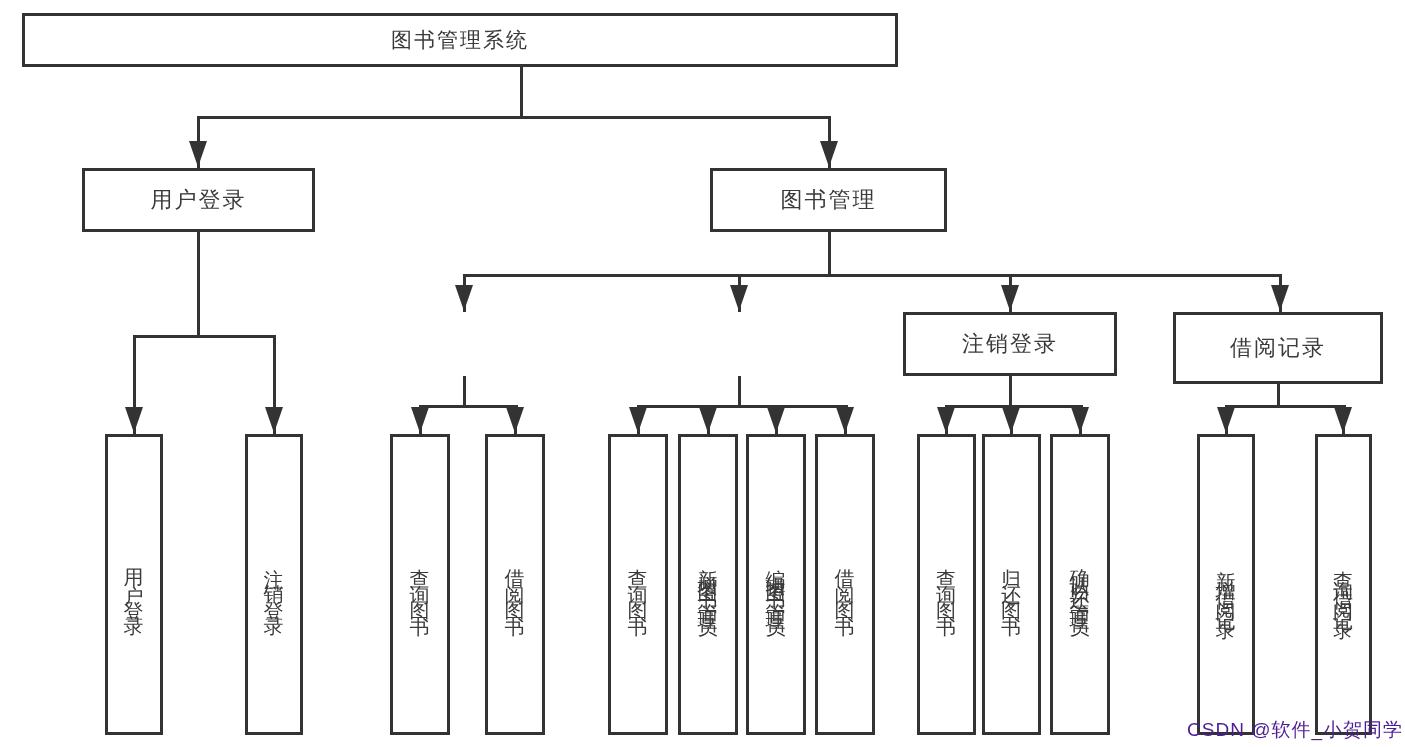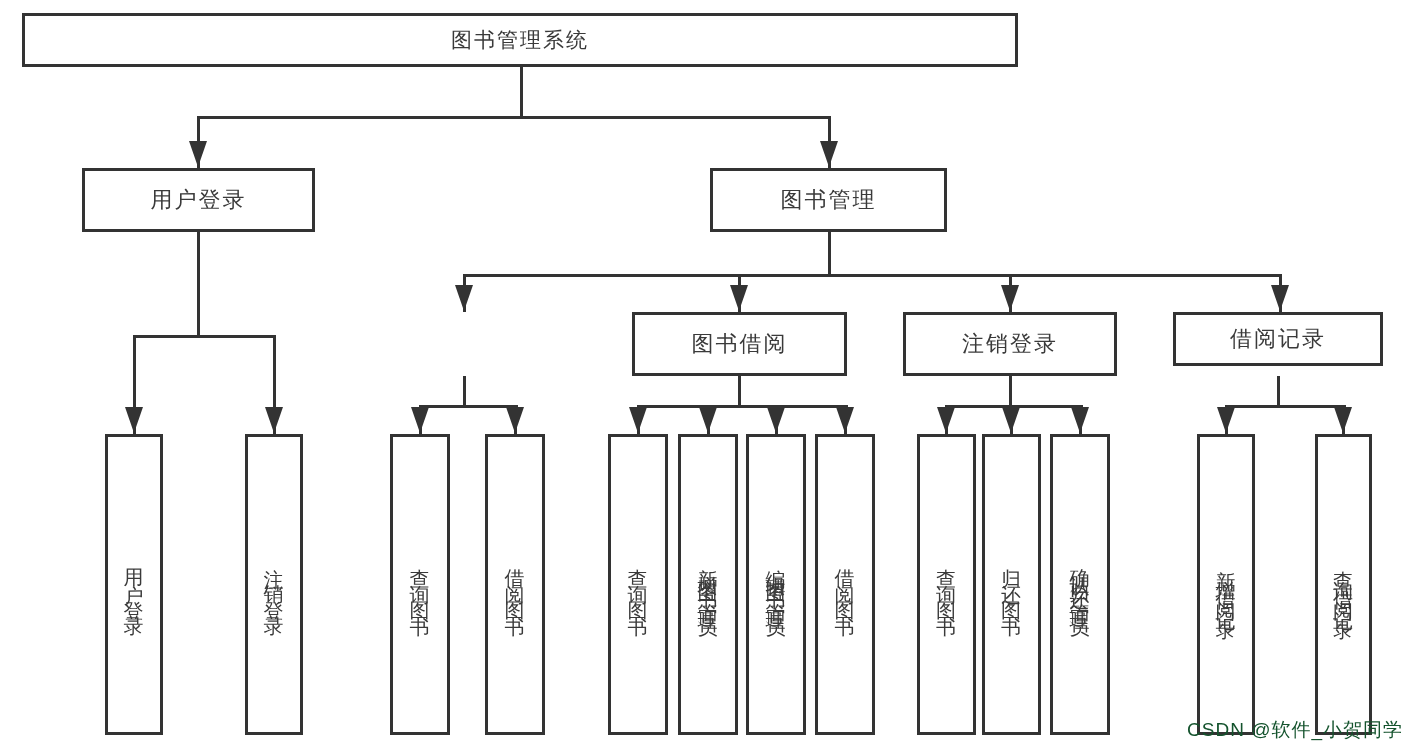--- a/index.html
+++ b/index.html
@@ -43,21 +43,21 @@
   .hl{position:absolute;height:3px;background:var(--line);}
   .arr{
     position:absolute;width:0;height:0;
     border-left:9px solid transparent;
     border-right:9px solid transparent;
     border-top:26px solid var(--line);
   }
   .watermark{
     position:absolute;
     right:2px;bottom:4px;
-    color:#14532d;
+    color:#4c1d95;
     font-size:19px;
     letter-spacing:1px;
     white-space:nowrap;
     z-index:5;
   }
 </style>
 </head>
 <body>
 
 <div class="stage">
@@ -115,38 +115,35 @@
   <div class="arr" style="left:629px;top:407px"></div>
   <div class="arr" style="left:699px;top:407px"></div>
   <div class="arr" style="left:767px;top:407px"></div>
   <div class="arr" style="left:836px;top:407px"></div>
   <div class="arr" style="left:937px;top:407px"></div>
   <div class="arr" style="left:1002px;top:407px"></div>
   <div class="arr" style="left:1071px;top:407px"></div>
   <div class="arr" style="left:1217px;top:407px"></div>
   <div class="arr" style="left:1334px;top:407px"></div>
 
-  <div class="node h root" style="left:22px;top:13px;width:996px;height:54px">
+  <div class="node h root" style="left:22px;top:13px;width:876px;height:54px">
     <span>图书管理系统</span>
   </div>
 
   <div class="node h" style="left:82px;top:168px;width:233px;height:64px">
     <span>用户登录</span>
   </div>
   <div class="node h" style="left:710px;top:168px;width:237px;height:64px">
     <span>图书管理</span>
   </div>
 
-  <div class="node h" style="left:632px;top:312px;width:215px;height:64px">
-    <span>图书借阅</span>
-  </div>
   <div class="node h" style="left:903px;top:312px;width:214px;height:64px">
     <span>注销登录</span>
   </div>
-  <div class="node h" style="left:1173px;top:312px;width:210px;height:54px">
+  <div class="node h" style="left:1173px;top:312px;width:210px;height:72px">
     <span>借阅记录</span>
   </div>
 
   <div class="node v" style="left:105px;top:434px;width:58px;height:301px">
     <span>用户登录</span>
   </div>
   <div class="node v" style="left:245px;top:434px;width:58px;height:301px">
     <span>注销登录</span>
   </div>
 

